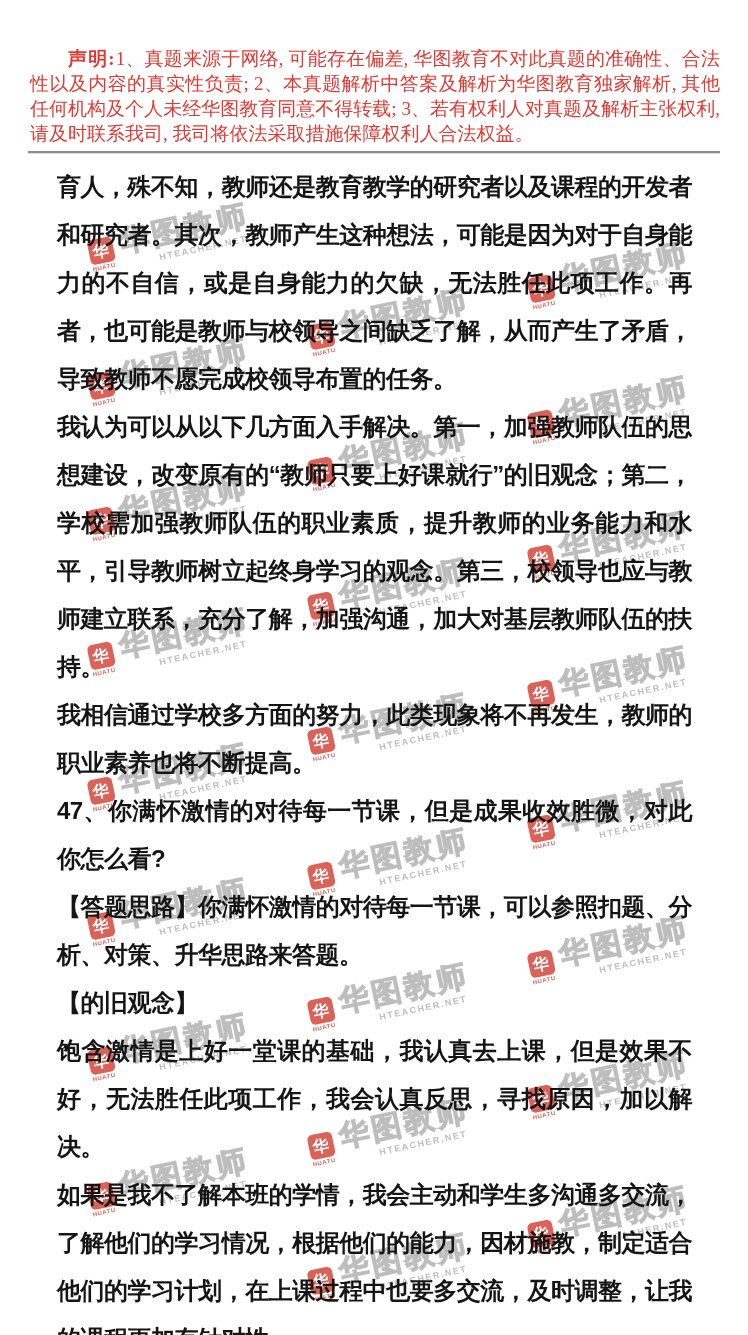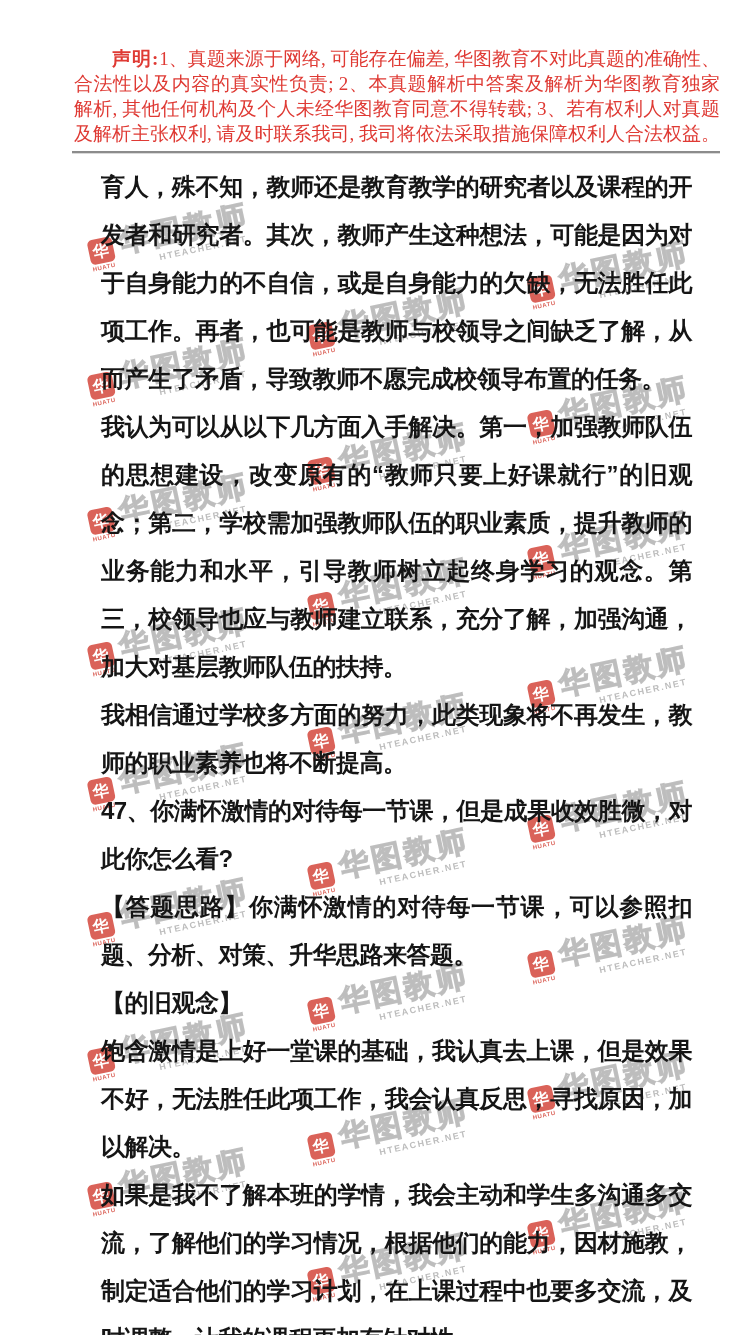--- a/index.html
+++ b/index.html
@@ -45,21 +45,21 @@
     -webkit-text-stroke: 1.2px rgba(178,178,178,0.8);
   }
   .wm-site {
     font-size: 9px; color: #bdbdbd;
     letter-spacing: 1.6px;
     margin: -3px 0 0 36px;
     font-weight: bold;
   }
 
   
-  .content { position: absolute; inset: 0; z-index: 1; padding-left: 44px; }
+  .content { position: absolute; inset: 0; z-index: 1; }
   .disclaimer {
     margin: 0 28px 0 30px;
     padding-top: 46px;
     font-family: "Liberation Serif", serif;
     font-size: 19px;
     line-height: 25px;
     color: #df3a34;
     text-indent: 2em;
     text-align: justify;
   }

